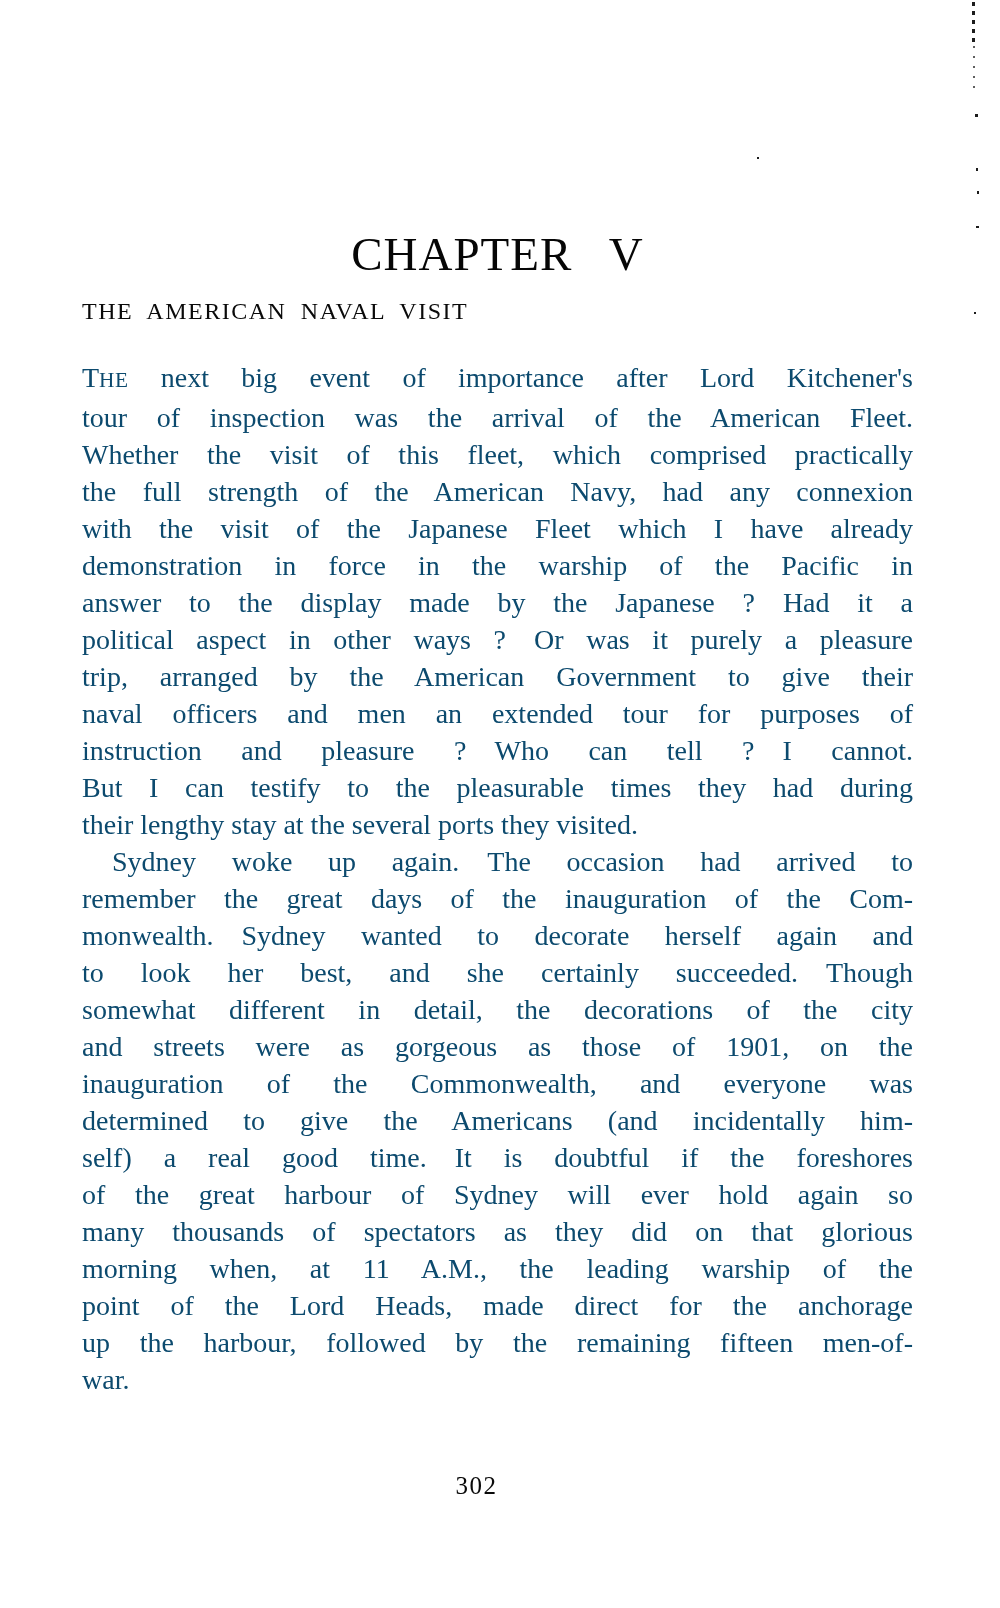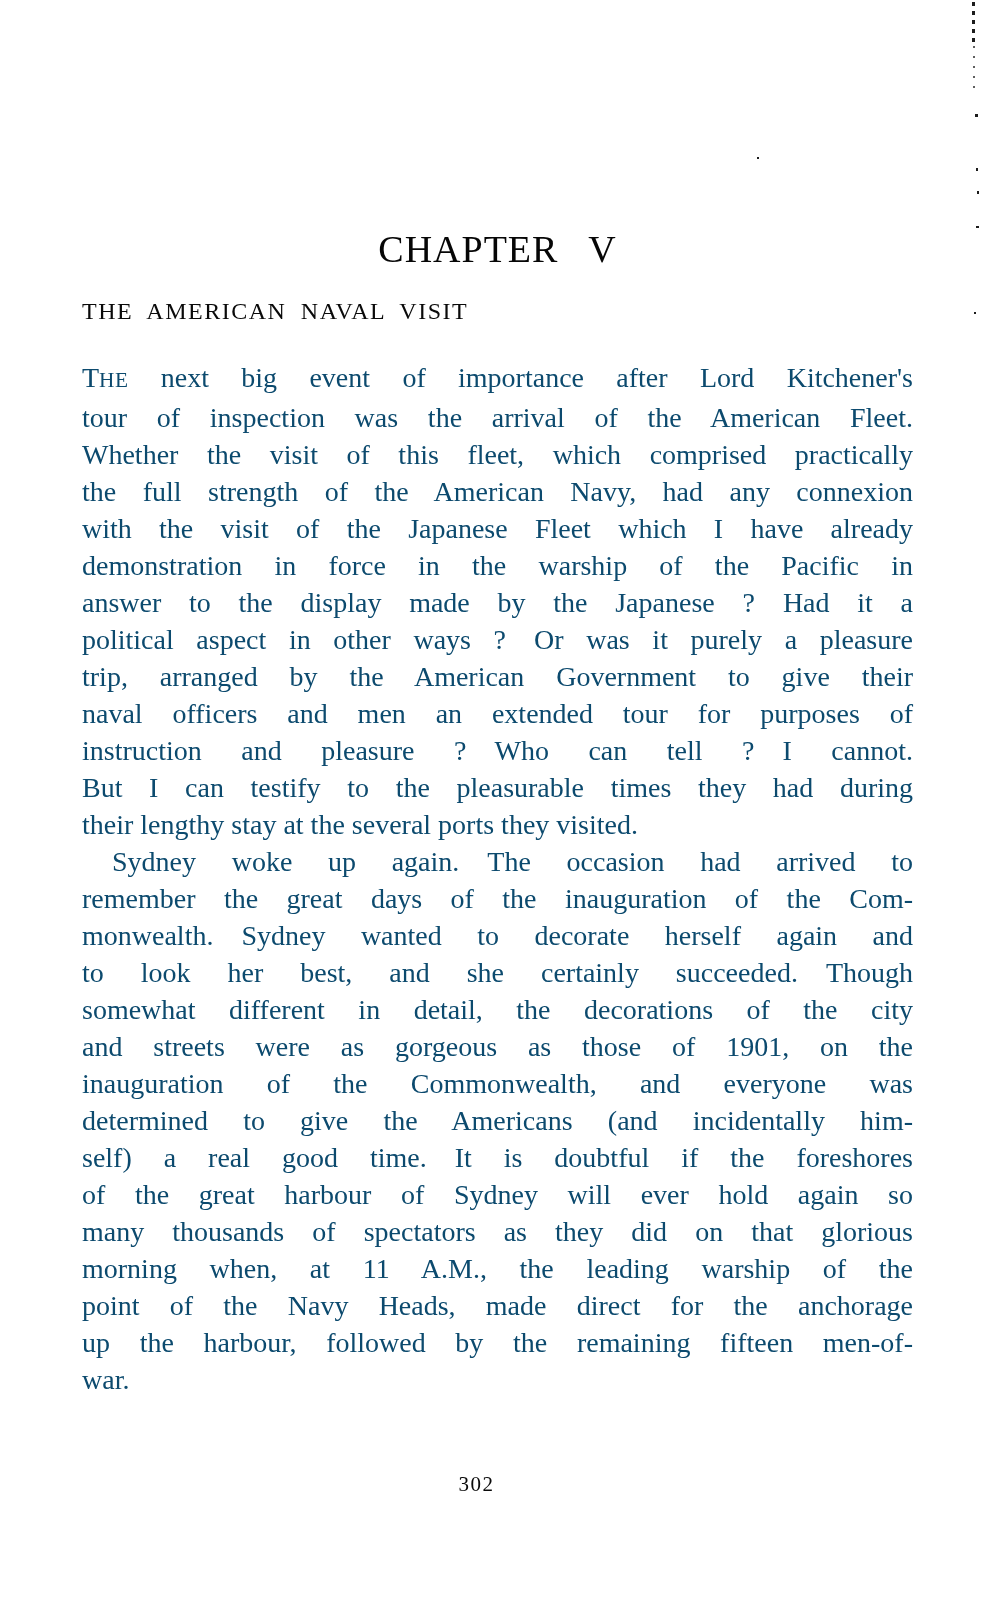--- a/index.html
+++ b/index.html
@@ -12,21 +12,21 @@
   }
   .page {
     position: relative;
     width: 1000px; height: 1608px;
     background: #ffffff;
   }
   .heading {
     position: absolute;
     left: 82px; top: 227px; width: 831px;
     text-align: center;
-    font-size: 38px;
+    font-size: 47px;
     letter-spacing: 1px;
     white-space: pre;
     color: #060606;
   }
   .subtitle {
     position: absolute;
     left: 82px; top: 298px; width: 831px;
     text-align: left;
     font-size: 24px;
     letter-spacing: 1.5px;
@@ -46,21 +46,21 @@
     text-justify: inter-word;
   }
   .line.para-end { text-align-last: left; }
   .line.indent { text-indent: 30px; }
   .lead-small { font-size: 0.76em; letter-spacing: 0.5px; }
   .page-number {
     position: absolute;
     left: 82px; top: 1472px; width: 831px;
     margin-left: -21px;
     text-align: center;
-    font-size: 21px;
+    font-size: 25px;
     letter-spacing: 1.5px;
     color: #0a0a0a;
   }
   .artifacts { position: absolute; left: 0; top: 0; width: 1000px; height: 1608px; pointer-events: none; }
   .speck { position: absolute; background: #1c1c1c; }
   .dash-col {
     position: absolute; left: 972px; top: 2px; width: 3px; height: 40px;
     background: repeating-linear-gradient(180deg, #1c1c1c 0 4px, transparent 4px 9px);
   }
   .dash-col2 {
@@ -96,21 +96,21 @@
       <div class="line">monwealth. Sydney wanted to decorate herself again and</div>
       <div class="line">to look her best, and she certainly succeeded. Though</div>
       <div class="line">somewhat different in detail, the decorations of the city</div>
       <div class="line">and streets were as gorgeous as those of 1901, on the</div>
       <div class="line">inauguration of the Commonwealth, and everyone was</div>
       <div class="line">determined to give the Americans (and incidentally him-</div>
       <div class="line">self) a real good time. It is doubtful if the foreshores</div>
       <div class="line">of the great harbour of Sydney will ever hold again so</div>
       <div class="line">many thousands of spectators as they did on that glorious</div>
       <div class="line">morning when, at 11 A.M., the leading warship of the</div>
-      <div class="line">point of the Navy Heads, made direct for the anchorage</div>
+      <div class="line">point of the Lord Heads, made direct for the anchorage</div>
       <div class="line">up the harbour, followed by the remaining fifteen men-of-</div>
       <div class="line para-end">war.</div>
     </div>
 
   <div class="page-number">302</div>
 
   <div class="artifacts">
     <div class="dash-col"></div>
     <div class="dash-col2"></div>
     <div class="speck" style="left:975px;top:114px;width:3px;height:3px;"></div>

